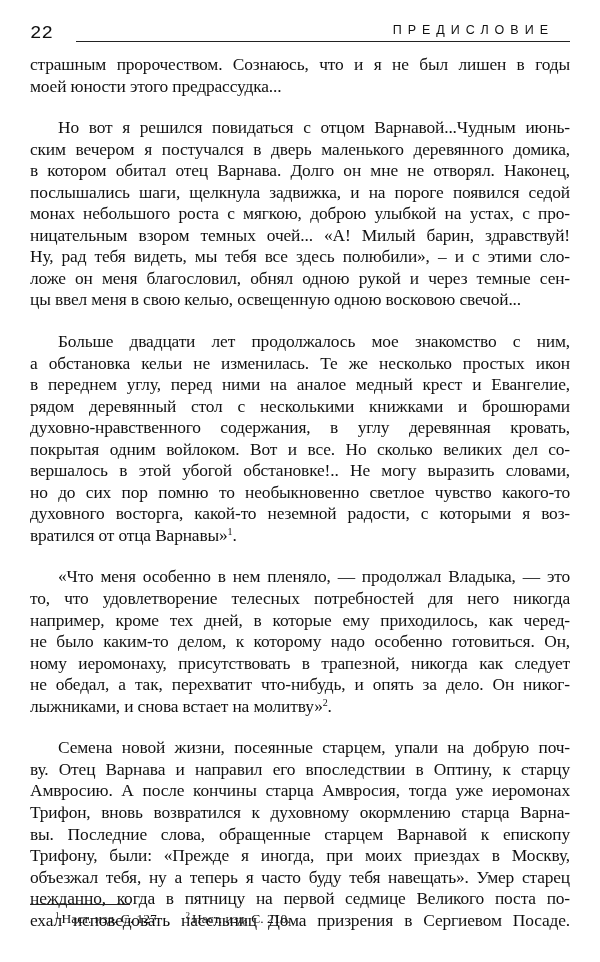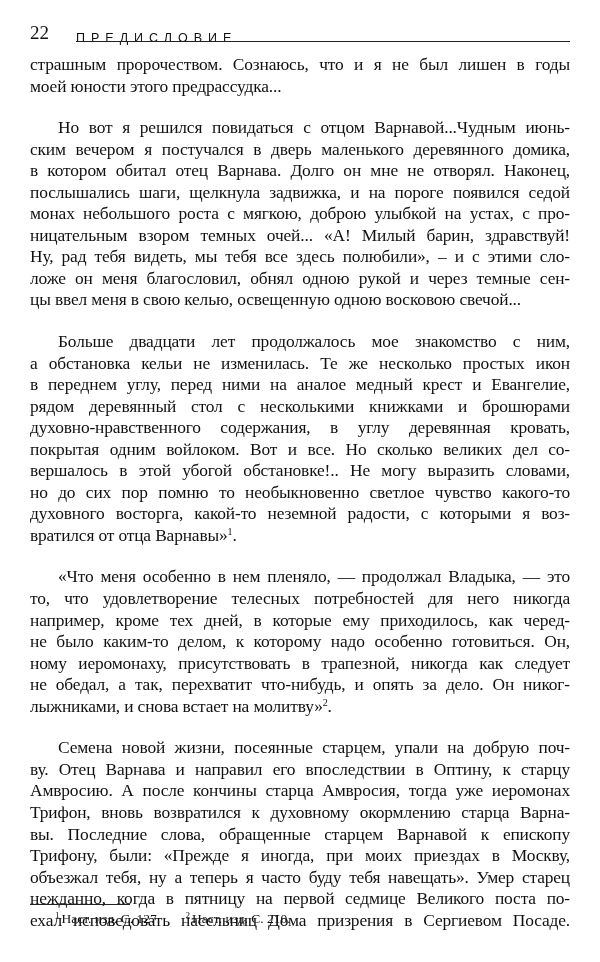--- a/index.html
+++ b/index.html
@@ -28,40 +28,39 @@
       left: 0;
       width: 540px;
       height: 24px;
     }
     .page-number {
       position: absolute;
       left: 0;
       top: 0;
       font-size: 19px;
       line-height: 22px;
-      font-family: Liberation Serif, serif;
+      font-family: Liberation Mono, monospace;
     }
     .head-rule {
       position: absolute;
       left: 46px;
       right: 0;
       top: 19px;
       border-top: 1.4px solid #222;
     }
     .head-title {
       position: absolute;
       left: 46px;
       right: 16px;
       top: 1px;
-      text-align: left;
+      text-align: right;
       font-family: "Liberation Sans", "DejaVu Sans", sans-serif;
       font-size: 12.5px;
       letter-spacing: 6px;
       line-height: 14px;
-      margin-top: 8px;
     }
     .body-text {
       position: absolute;
       top: 54px;
       left: 0;
       width: 540px;
       font-size: 17.4px;
       line-height: 21.55px;
       text-align: justify;
       letter-spacing: -0.15px;

